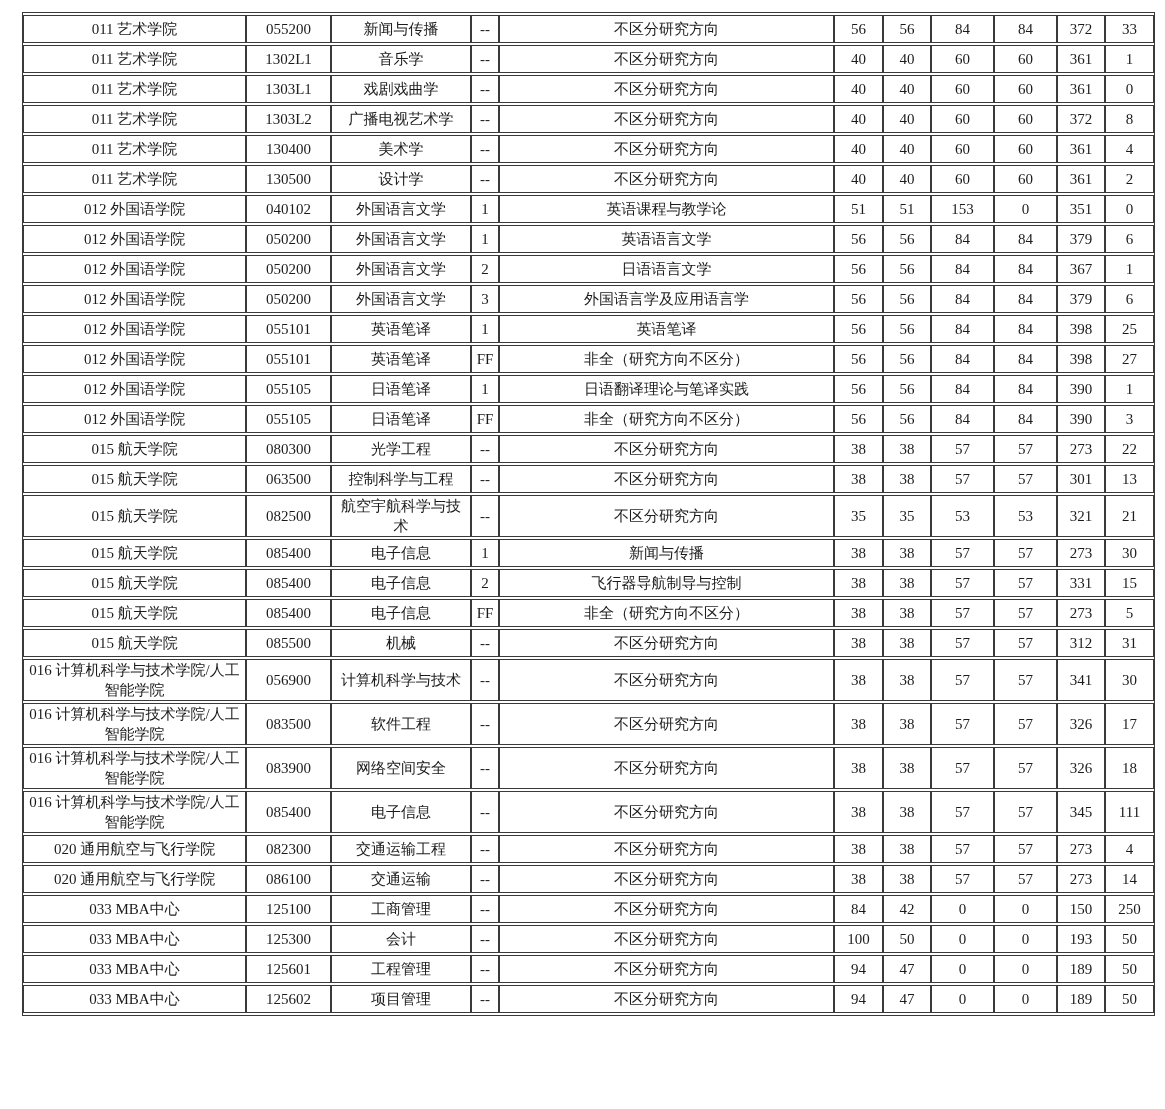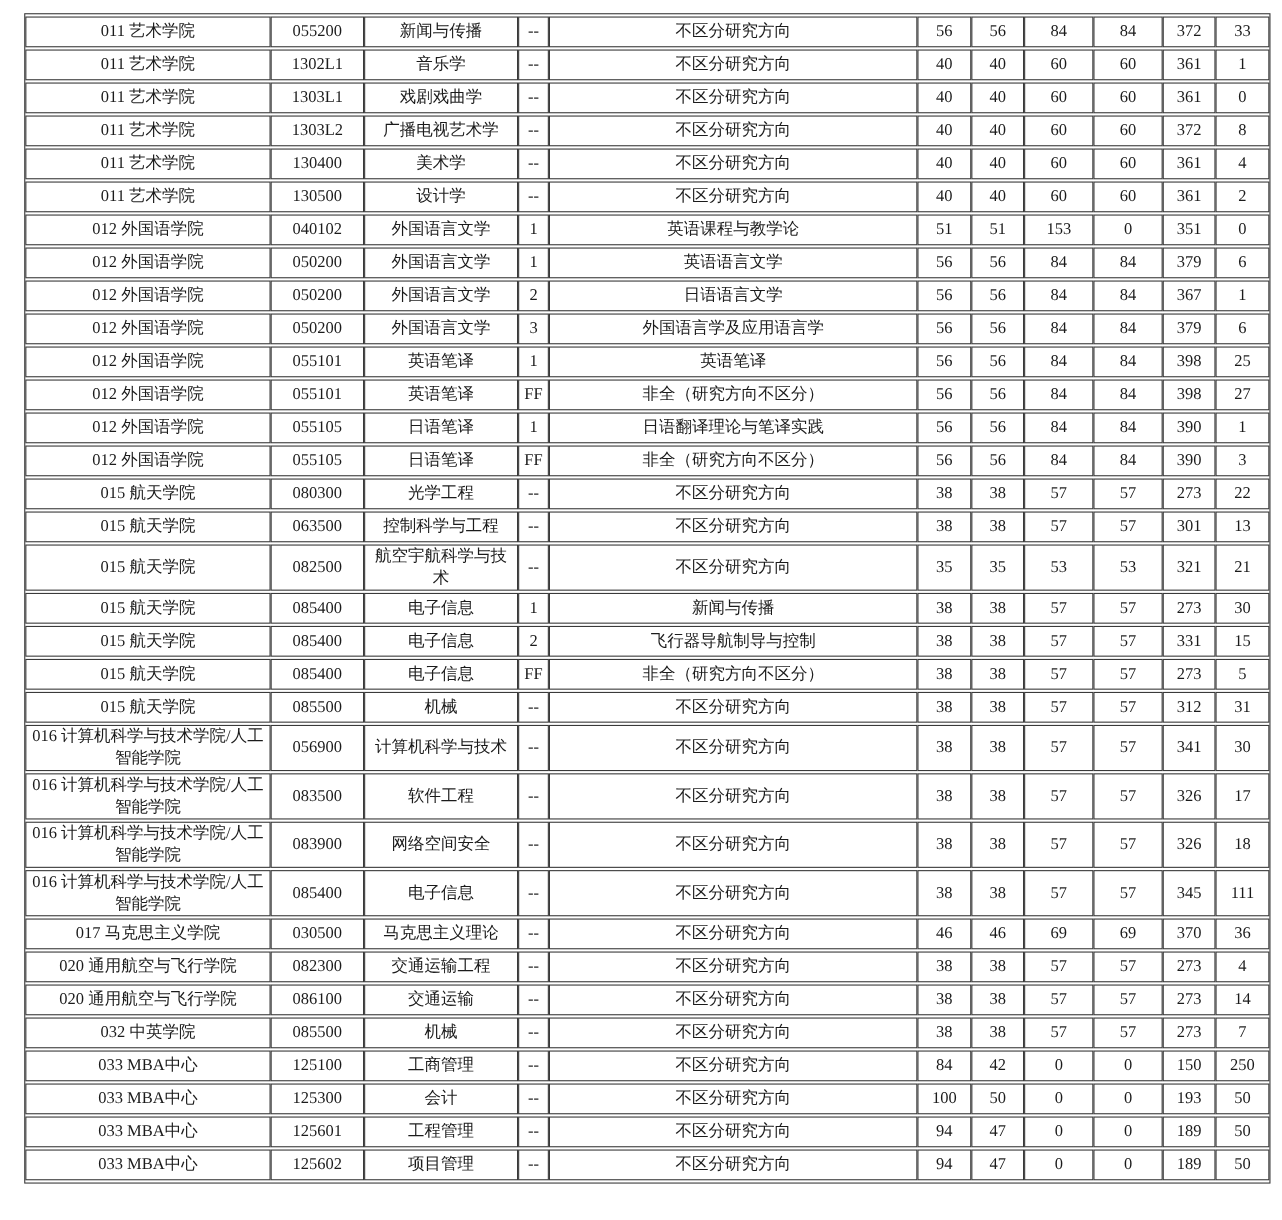--- a/index.html
+++ b/index.html
@@ -373,33 +373,20 @@
         <td>--</td>
         <td>不区分研究方向</td>
         <td>38</td>
         <td>38</td>
         <td>57</td>
         <td>57</td>
         <td>345</td>
         <td>111</td>
       </tr>
       <tr>
-        <td>017 马克思主义学院</td>
-        <td>030500</td>
-        <td>马克思主义理论</td>
-        <td>--</td>
-        <td>不区分研究方向</td>
-        <td>46</td>
-        <td>46</td>
-        <td>69</td>
-        <td>69</td>
-        <td>370</td>
-        <td>36</td>
-      </tr>
-      <tr>
         <td>020 通用航空与飞行学院</td>
         <td>082300</td>
         <td>交通运输工程</td>
         <td>--</td>
         <td>不区分研究方向</td>
         <td>38</td>
         <td>38</td>
         <td>57</td>
         <td>57</td>
         <td>273</td>
@@ -410,33 +397,20 @@
         <td>086100</td>
         <td>交通运输</td>
         <td>--</td>
         <td>不区分研究方向</td>
         <td>38</td>
         <td>38</td>
         <td>57</td>
         <td>57</td>
         <td>273</td>
         <td>14</td>
-      </tr>
-      <tr>
-        <td>032 中英学院</td>
-        <td>085500</td>
-        <td>机械</td>
-        <td>--</td>
-        <td>不区分研究方向</td>
-        <td>38</td>
-        <td>38</td>
-        <td>57</td>
-        <td>57</td>
-        <td>273</td>
-        <td>7</td>
       </tr>
       <tr>
         <td>033 MBA中心</td>
         <td>125100</td>
         <td>工商管理</td>
         <td>--</td>
         <td>不区分研究方向</td>
         <td>84</td>
         <td>42</td>
         <td>0</td>

